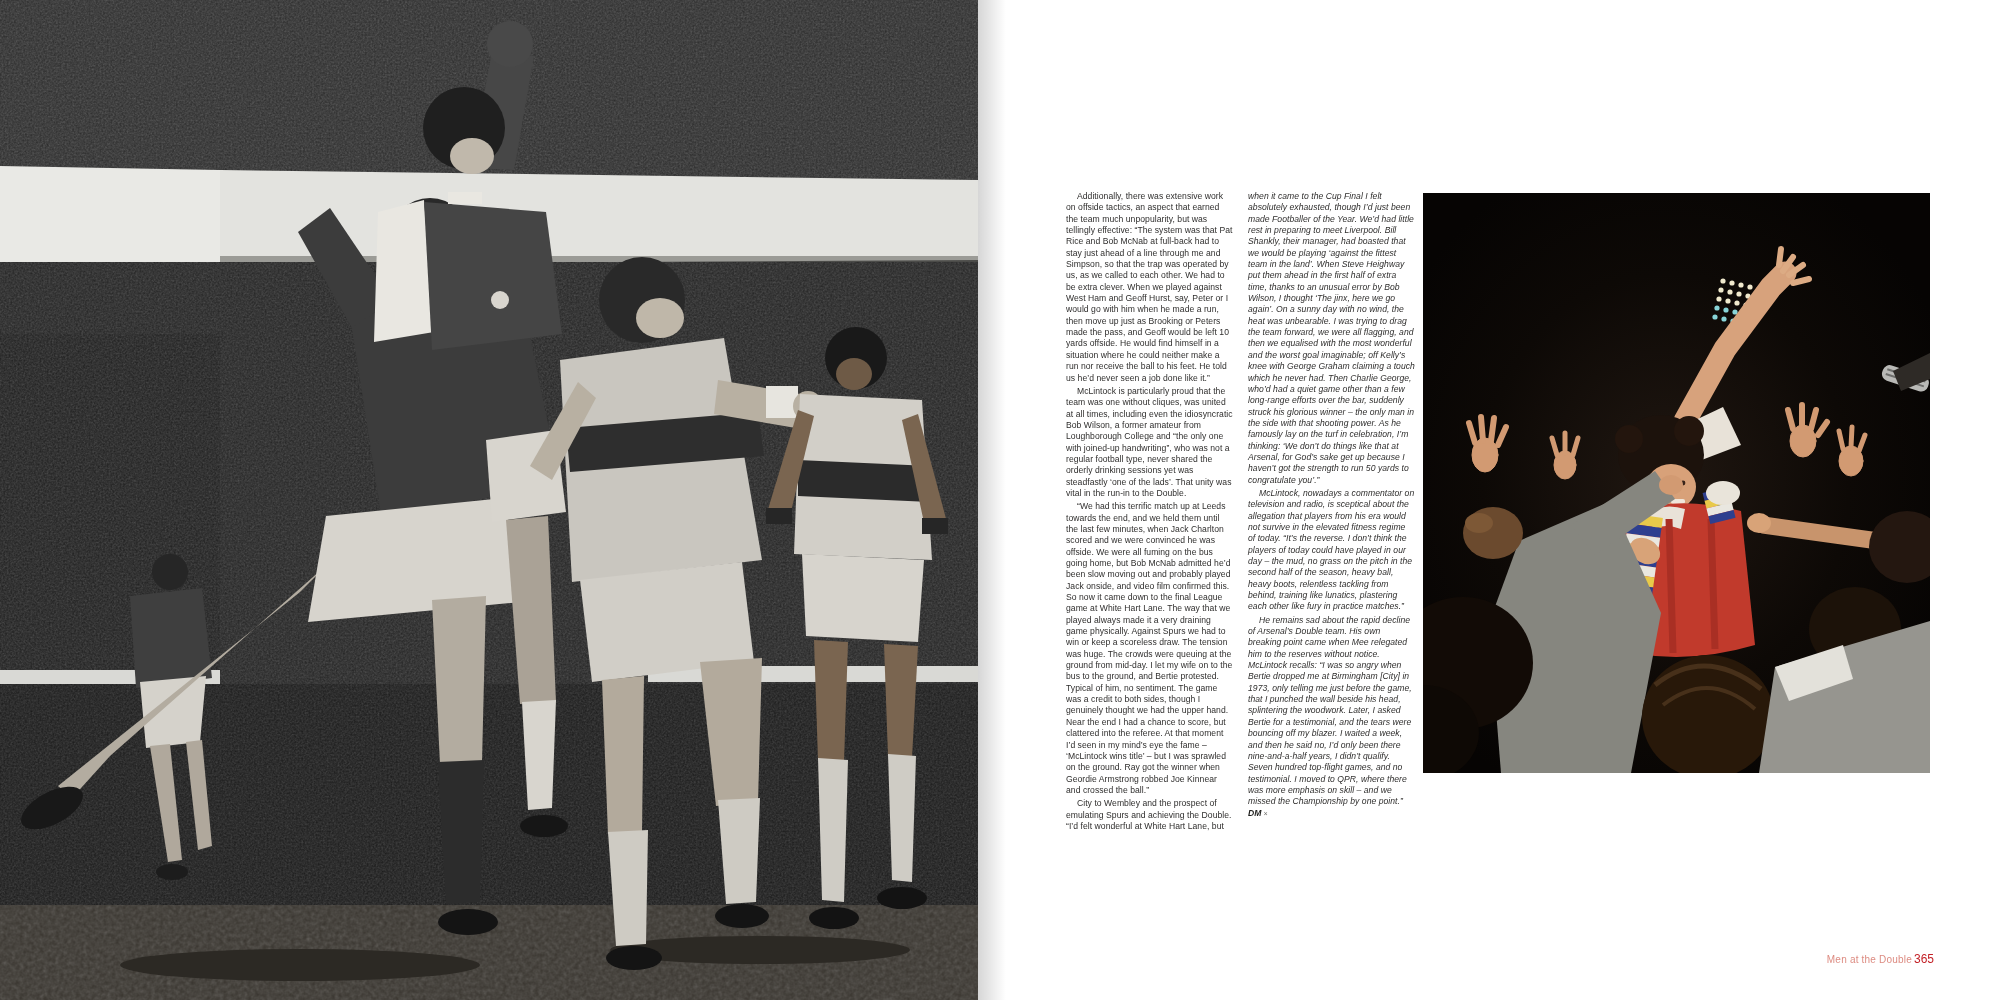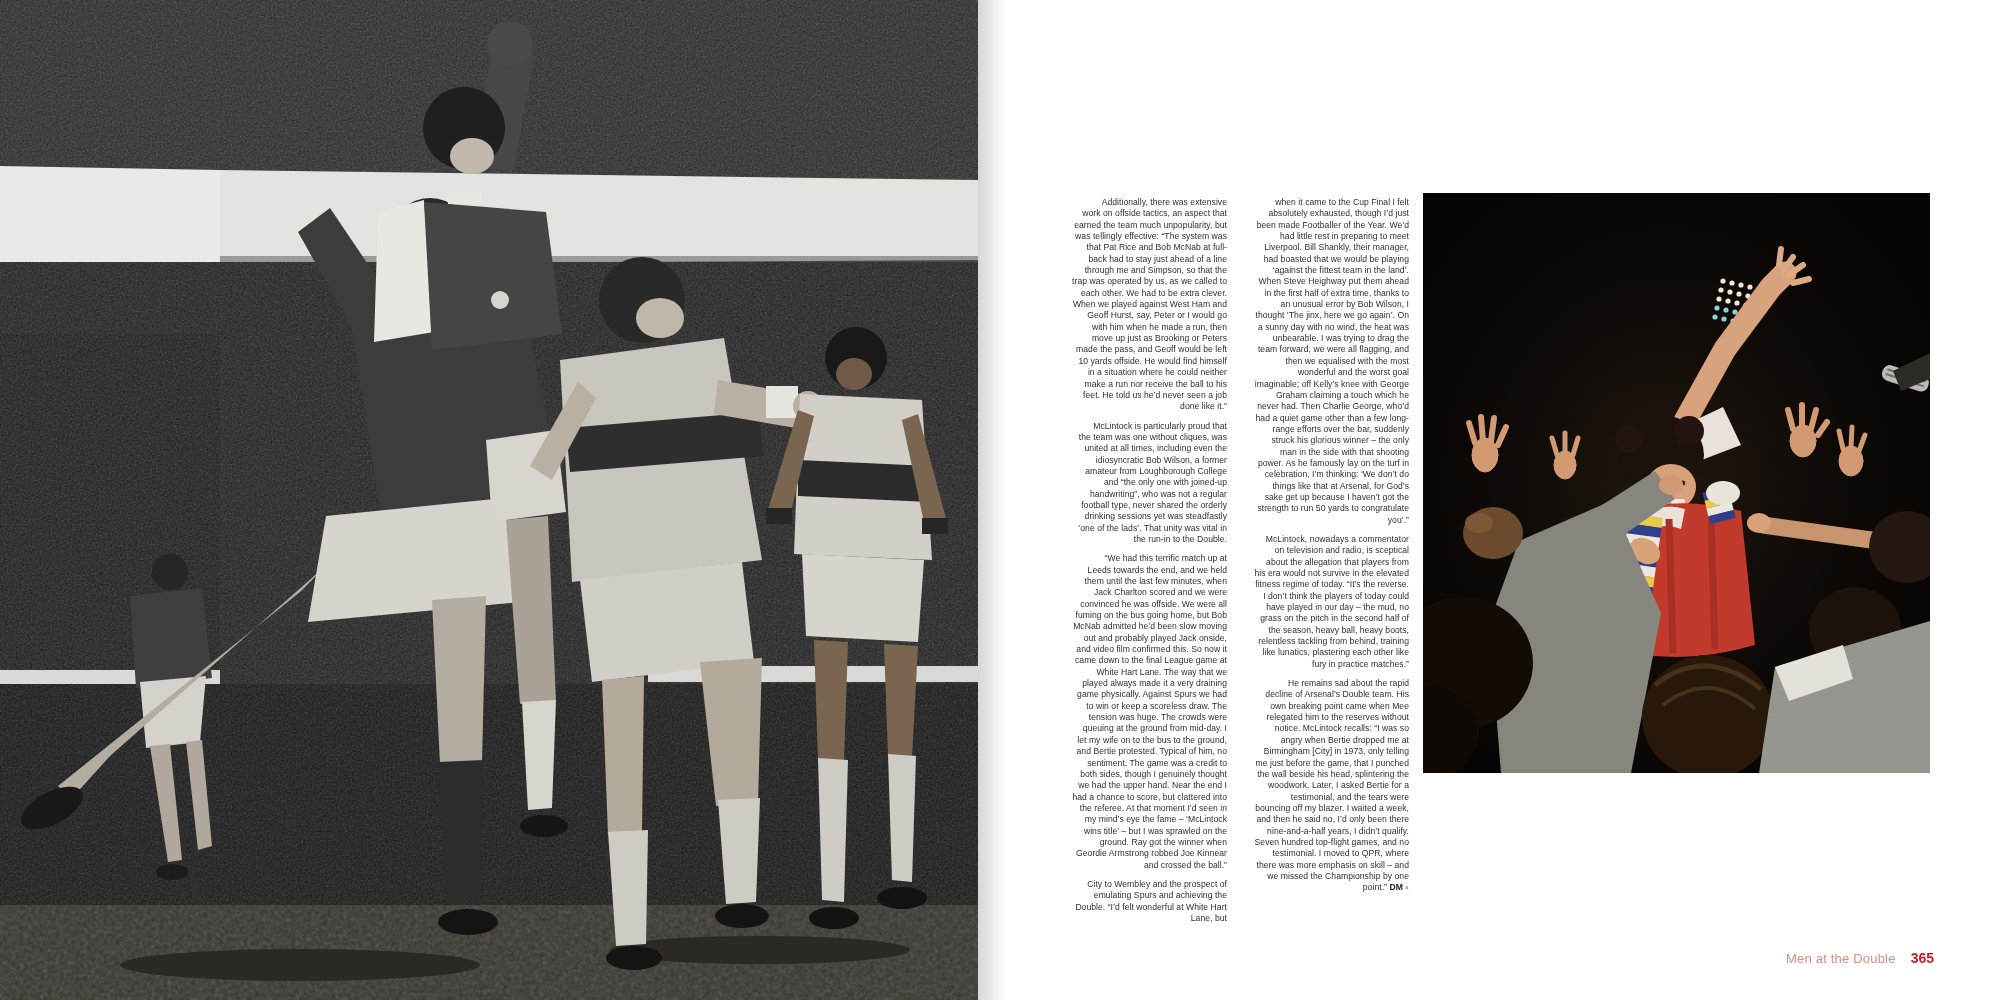--- a/index.html
+++ b/index.html
@@ -10,35 +10,35 @@
   .photo-left{position:absolute;left:0;top:0;width:978px;height:1000px;background:#1e1e1e;}
   .photo-left svg{display:block;width:100%;height:100%;}
 
   
   .gutter{position:absolute;left:978px;top:0;width:28px;height:1000px;
           background:linear-gradient(to right,rgba(0,0,0,0.16),rgba(0,0,0,0));}
 
   
   .col{position:absolute;top:189px;width:171px;color:#2f2e2d;}
   .col-1{left:1064px;}
-  .col-2{left:1246px;}
-  .col p{margin:8px;font-size:8.6px;line-height:11.35px;letter-spacing:.04px;
-         font-family:"Liberation Sans",sans-serif;text-align:right;}
+  .col-2{left:1246px;font-style:italic;}
+  .col p{margin:2px;font-size:8.6px;line-height:11.35px;letter-spacing:.04px;
+         font-family:"Liberation Sans",sans-serif;text-align:left;}
   .col p.ind{text-indent:11px;}
   .end-mark{font-weight:bold;color:#1d1d1b;}
   .end-glyph{font-size:7px;color:#6b6b68;margin-left:2px;}
 
   
   .photo-color{position:absolute;left:1423px;top:193px;width:507px;height:580px;background:#080604;}
   .photo-color svg{display:block;width:100%;height:100%;}
 
   
   .folio{position:absolute;top:949px;right:66px;white-space:nowrap;}
-  .folio .chapter{font-size:13px;color:#dd8c82;letter-spacing:.2px;}
-  .folio .pagenum{font-size:14px;font-weight:bold;color:#c32026;margin-left:15px;}
+  .folio .chapter{font-size:10px;color:#dd8c82;letter-spacing:.2px;}
+  .folio .pagenum{font-size:12px;font-weight:normal;color:#c32026;margin-left:2px;}
 </style>
 </head>
 <body>
 
 <div class="spread">
 
   <div class="photo-left">
     <svg viewBox="0 0 978 1000" preserveAspectRatio="none">
       <defs>
         <filter id="grain" x="0" y="0" width="100%" height="100%">

